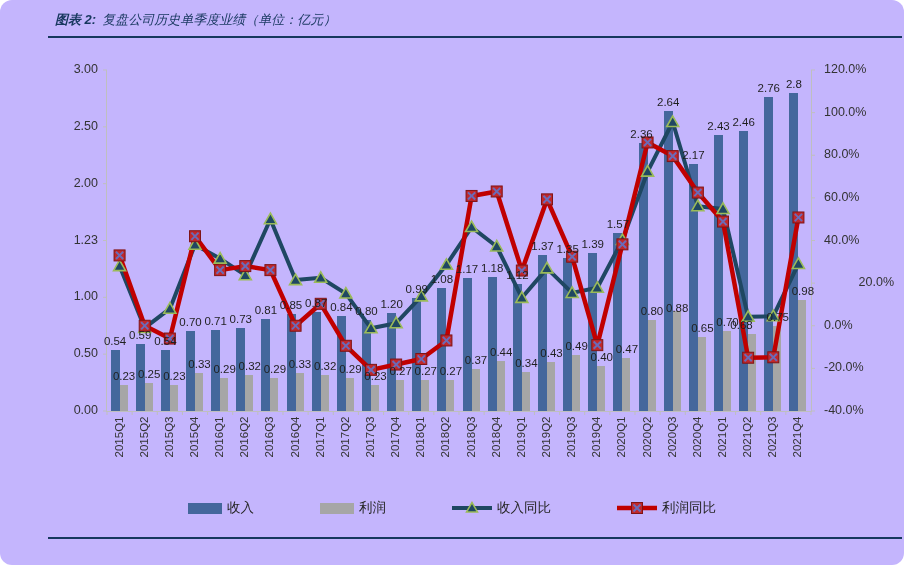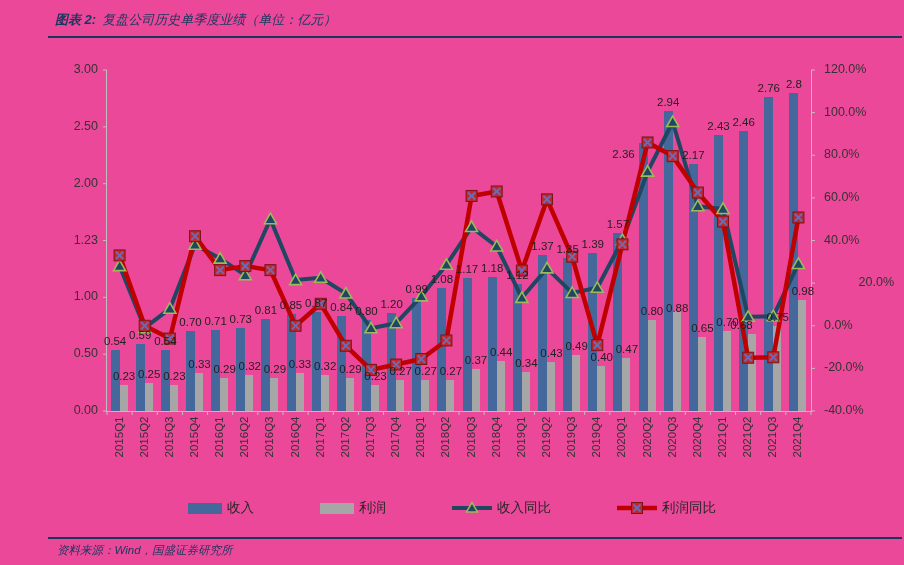--- a/index.html
+++ b/index.html
@@ -1,17 +1,17 @@
 <!DOCTYPE html>
 <html><head>
 <meta charset="utf-8">
 <style>
   html,body{margin:0;padding:0;background:#fff;}
-  #figure{position:relative;width:904px;height:565px;background:#ec4899;overflow:hidden;
-          font-family:"Liberation Sans","DejaVu Sans",sans-serif;color:#262626;}
+  #figure{position:relative;width:904px;height:565px;background:#c4b5fd;overflow:hidden;
+          font-family:"Liberation Sans","DejaVu Sans",sans-serif;color:#262626;border-radius:12px;}
   .fig-title{position:absolute;left:55px;top:11px;font-size:13px;font-style:italic;color:#17375E;}
   .fig-title .prefix{font-weight:bold;margin-right:6px;}
   .rule{position:absolute;left:48px;right:2px;background:#17375E;}
   .rule.top{top:36px;height:2px;}
   .rule.bottom{top:537px;height:1.5px;}
   #plot{position:absolute;left:106px;top:70px;width:704px;height:341px;
         border-left:1px solid #BFBFBF;border-right:1px solid #BFBFBF;border-bottom:1px solid #BFBFBF;}
   #plot svg{position:absolute;left:0;top:0;overflow:visible;}
   .bar{position:absolute;}
   .dlabel{position:absolute;font-size:11.5px;color:#1F1F1F;text-align:center;white-space:nowrap;line-height:13px;}
@@ -324,22 +324,22 @@
         <div class="dlabel" style="left: 264.143px; top: 228.247px; width: 41px;">1.20</div>
         <div class="dlabel" style="left: 289.286px; top: 213.47px; width: 41px;">0.99</div>
         <div class="dlabel" style="left: 314.429px; top: 203.24px; width: 41px;">1.08</div>
         <div class="dlabel" style="left: 339.571px; top: 193.01px; width: 41px;">1.17</div>
         <div class="dlabel" style="left: 364.714px; top: 191.873px; width: 41px;">1.18</div>
         <div class="dlabel" style="left: 389.857px; top: 198.693px; width: 41px;">1.12</div>
         <div class="dlabel" style="left: 415px; top: 170.277px; width: 41px;">1.37</div>
         <div class="dlabel" style="left: 440.143px; top: 172.55px; width: 41px;">1.35</div>
         <div class="dlabel" style="left: 465.286px; top: 168.003px; width: 41px;">1.39</div>
         <div class="dlabel" style="left: 490.429px; top: 147.543px; width: 41px;">1.57</div>
-        <div class="dlabel" style="left: 496px; top: 57.7467px; width: 41px; margin-top: 20px;">2.36</div>
-        <div class="dlabel" style="left: 540.714px; top: 25.92px; width: 41px;">2.94</div>
+        <div class="dlabel" style="left: 514px; top: 57.7467px; width: 41px;">2.36</div>
+        <div class="dlabel" style="left: 540.714px; top: 25.92px; width: 41px;">2.64</div>
         <div class="dlabel" style="left: 565.857px; top: 79.3433px; width: 41px;">2.17</div>
         <div class="dlabel" style="left: 591px; top: 49.79px; width: 41px;">2.43</div>
         <div class="dlabel" style="left: 616.143px; top: 46.38px; width: 41px;">2.46</div>
         <div class="dlabel" style="left: 641.286px; top: 12.28px; width: 41px;">2.76</div>
         <div class="dlabel" style="left: 666.429px; top: 7.73333px; width: 41px;">2.8</div>
         <div class="dlabel" style="left: -3.42857px; top: 299.857px; width: 41px;">0.23</div>
         <div class="dlabel" style="left: 21.7143px; top: 297.583px; width: 41px;">0.25</div>
         <div class="dlabel" style="left: 46.8571px; top: 299.857px; width: 41px;">0.23</div>
         <div class="dlabel" style="left: 72px; top: 288.49px; width: 41px;">0.33</div>
         <div class="dlabel" style="left: 97.1429px; top: 293.037px; width: 41px;">0.29</div>
@@ -393,21 +393,20 @@
           <line x1="0" y1="7" x2="40" y2="7" stroke="#C00000" stroke-width="4.5"></line>
           <rect x="14.5" y="1.5" width="11" height="11" fill="#C1272B" stroke="#7F1416"></rect>
           <line x1="16.5" y1="3.5" x2="23.5" y2="10.5" stroke="#6B6BB8" stroke-width="2"></line>
           <line x1="16.5" y1="10.5" x2="23.5" y2="3.5" stroke="#6B6BB8" stroke-width="2"></line>
         </svg>
       <span>利润同比</span>
     </div>
   </div>
 
   <div class="rule bottom"></div>
-  <div id="source">资料来源：Wind，国盛证券研究所</div>
 <div class="ytick left" style="top: 62px;">3.00</div>
     <div class="ytick left" style="top: 118.833px;">2.50</div>
     <div class="ytick left" style="top: 175.667px;">2.00</div>
     <div class="ytick left" style="top: 232.5px;">1.23</div>
     <div class="ytick left" style="top: 289.333px;">1.00</div>
     <div class="ytick left" style="top: 346.167px;">0.50</div>
     <div class="ytick left" style="top: 403px;">0.00</div>
     <div class="ytick right" style="top: 62px;">120.0%</div>
     <div class="ytick right" style="top: 104.625px;">100.0%</div>
     <div class="ytick right" style="top: 147.25px;">80.0%</div>

